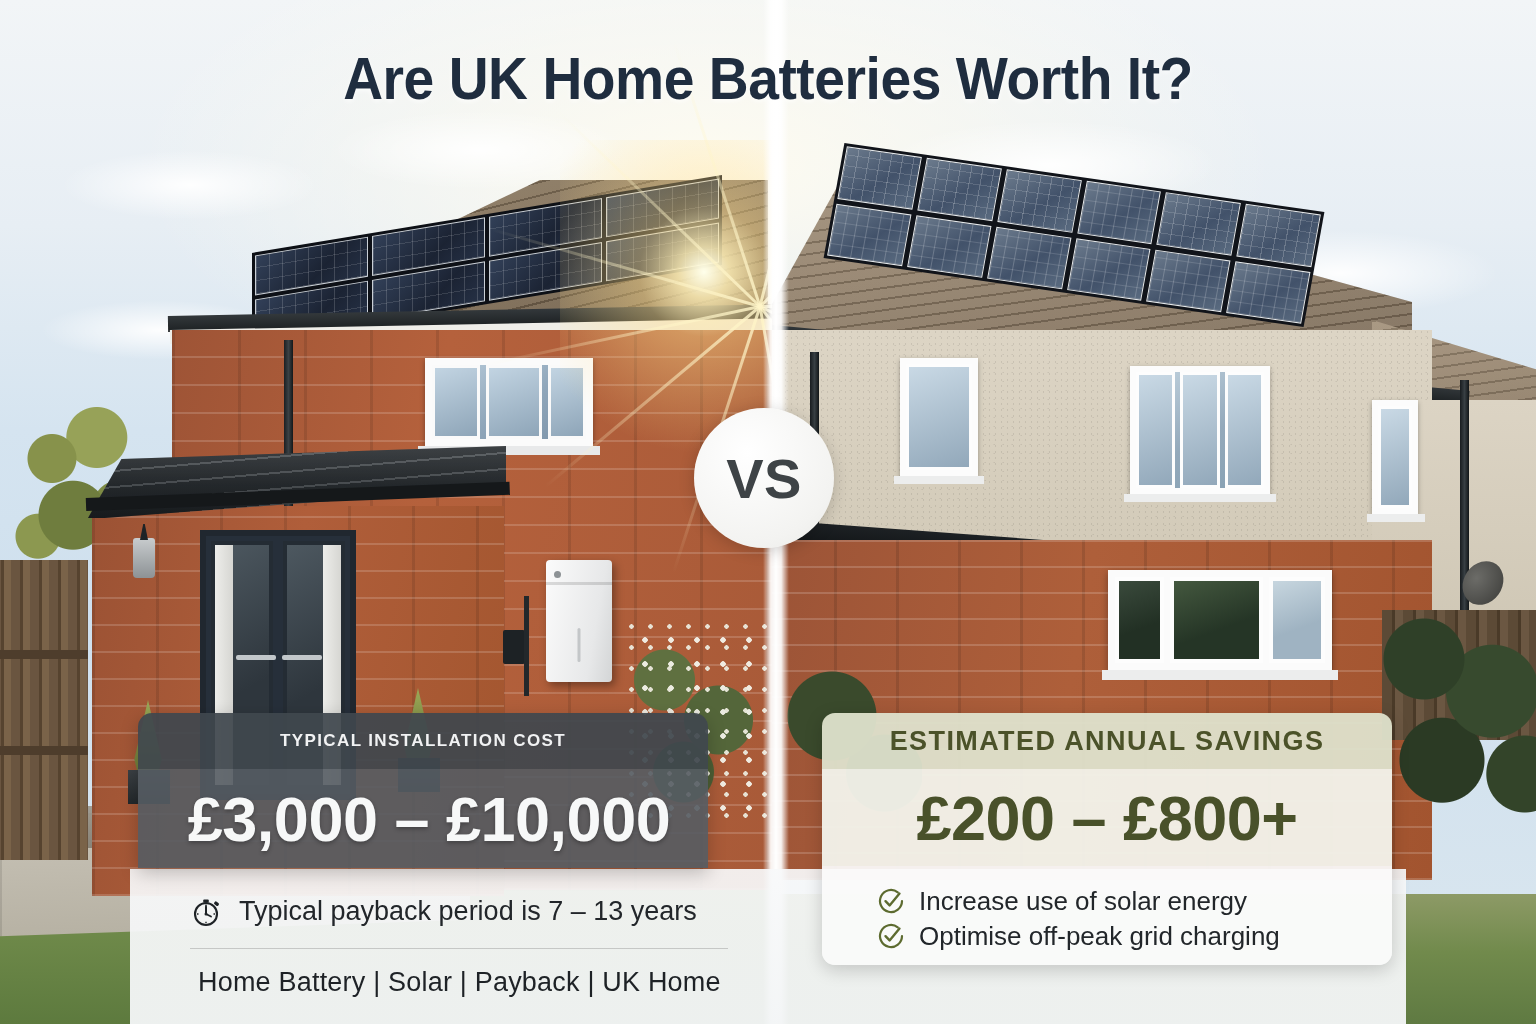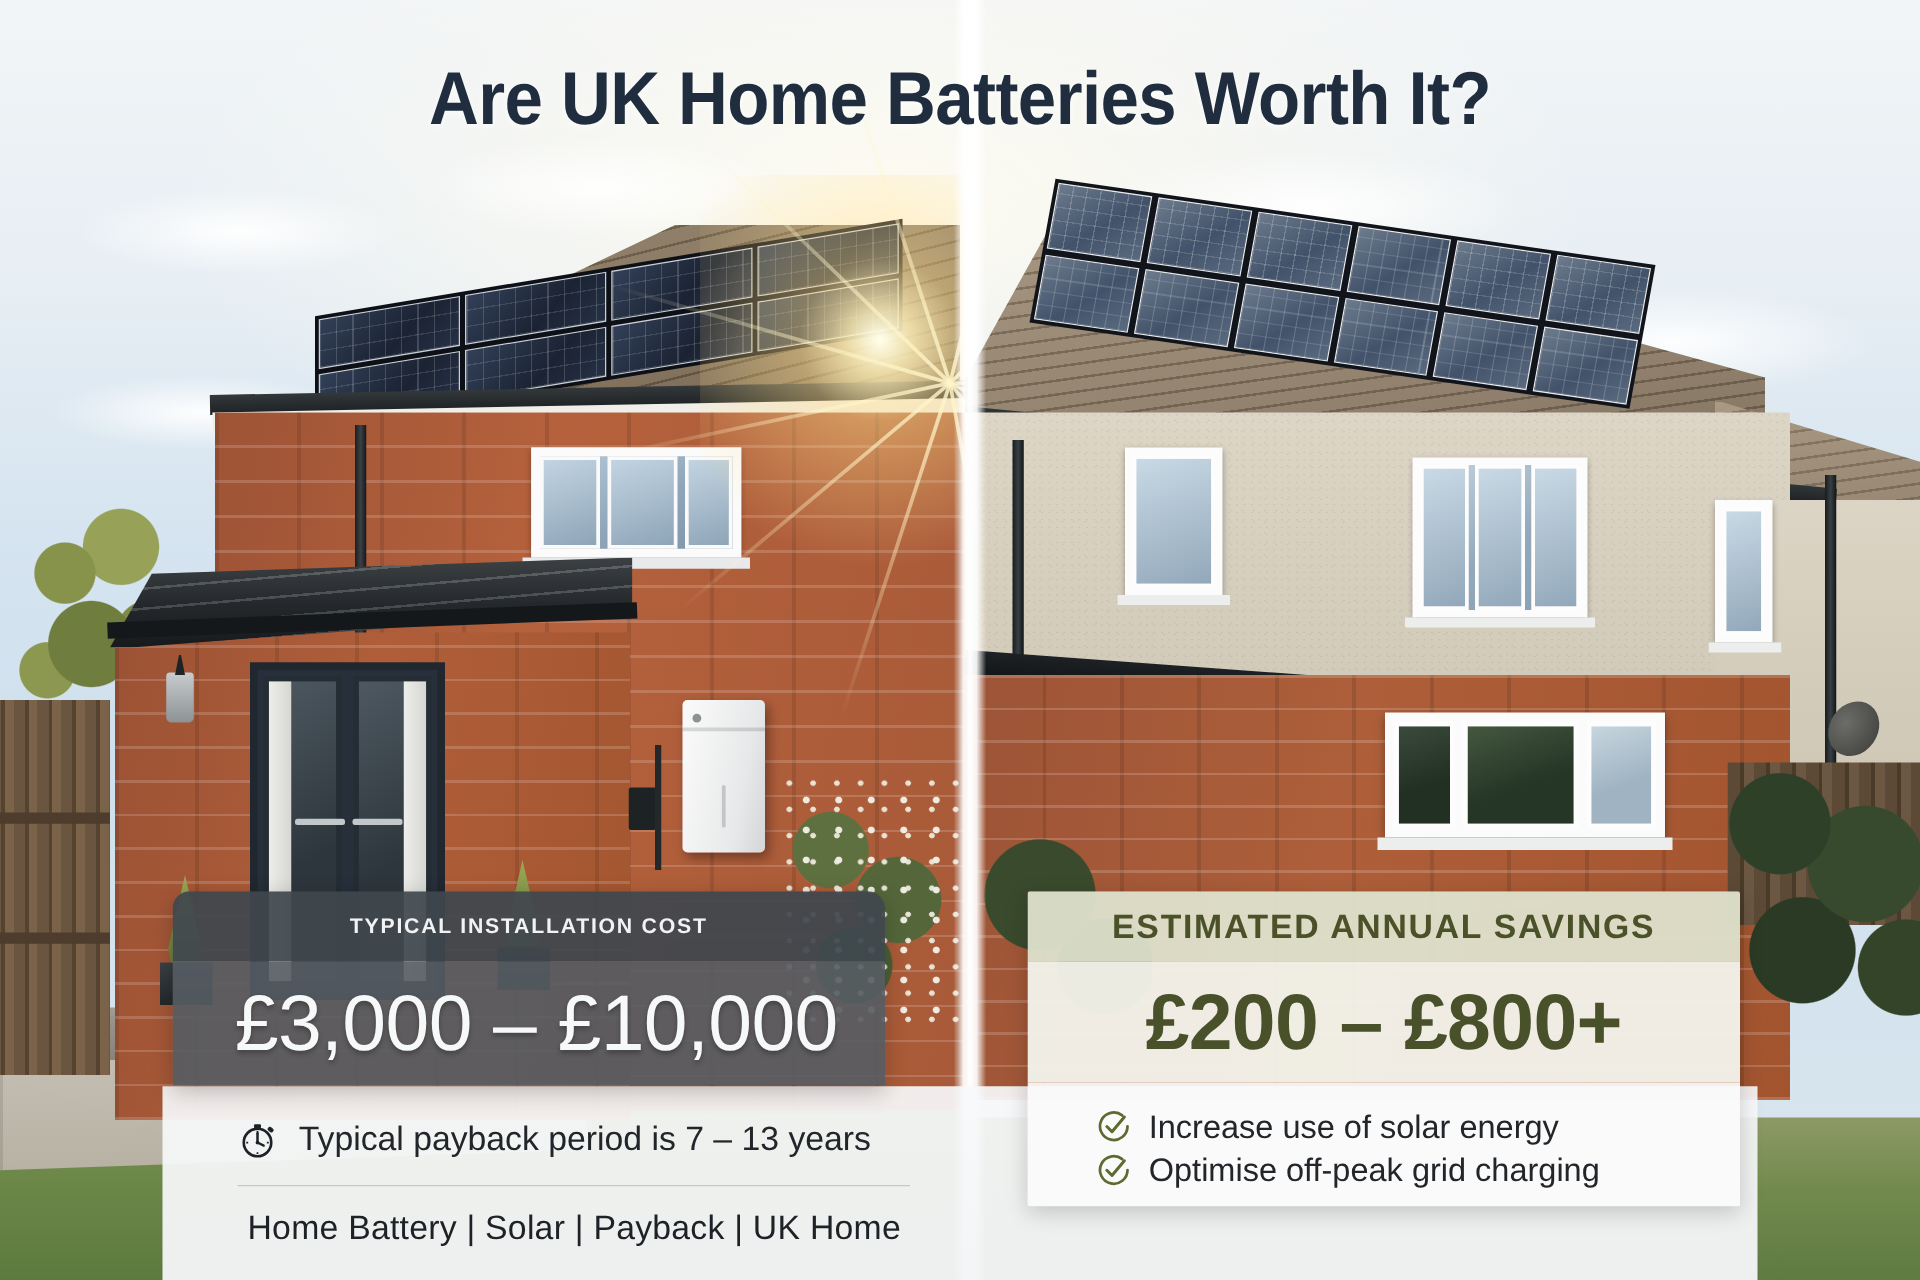--- a/index.html
+++ b/index.html
@@ -457,30 +457,30 @@
   .card-left .c-head span {
     font-size: 17px; font-weight: 700; letter-spacing: 1.4px;
     color: #f1f2f3;
   }
   .card-left .c-val {
     height: 99px;
     background: rgba(85,92,99,.90);
     display: flex; align-items: center; justify-content: center;
   }
   .card-left .c-val span {
-    font-size: 63px; font-weight: 400; letter-spacing: -0.5px;
+    font-size: 63px; font-weight: 700; letter-spacing: -0.5px;
     color: #f7f8f8;
     text-shadow: 0 2px 4px rgba(0,0,0,.3);
     margin-left: 12px;
   }
 
   
   .card-right {
     left: 822px; top: 713px; width: 570px; height: 252px;
-    border-radius: 2px;
+    border-radius: 13px;
     box-shadow: 0 5px 18px rgba(0,0,0,.18);
   }
   .card-right .c-head {
     height: 56px;
     background: rgba(222,226,204,.95);
     display: flex; align-items: center; justify-content: center;
   }
   .card-right .c-head span {
     font-size: 27px; font-weight: 700; letter-spacing: 1.4px;
     color: #4b5229;
@@ -683,20 +683,23 @@
     </div>
     <div class="r-sill" style="left:330px; top:670px; width:236px; height:10px;"></div>
 
     <div class="r-fence"></div>
     <div class="r-hedge"></div>
     <div class="r-hedge2"></div>
   </div>
 
   <div class="seam"></div>
 
+  <div class="vs-badge">
+    <span>VS</span>
+  </div>
 
   <h1 class="title">Are UK Home Batteries Worth It?</h1>
 
   <div class="footer-band"></div>
 
   <div class="card card-left">
     <div class="c-head">
       <span>TYPICAL INSTALLATION COST</span>
     </div>
     <div class="c-val">

